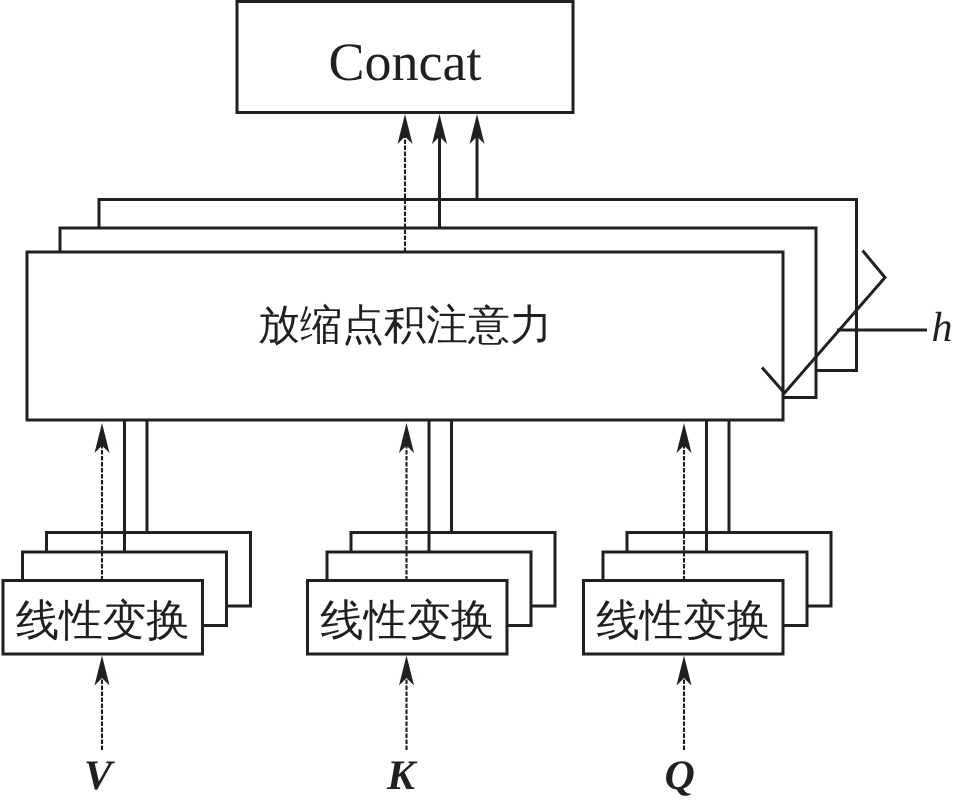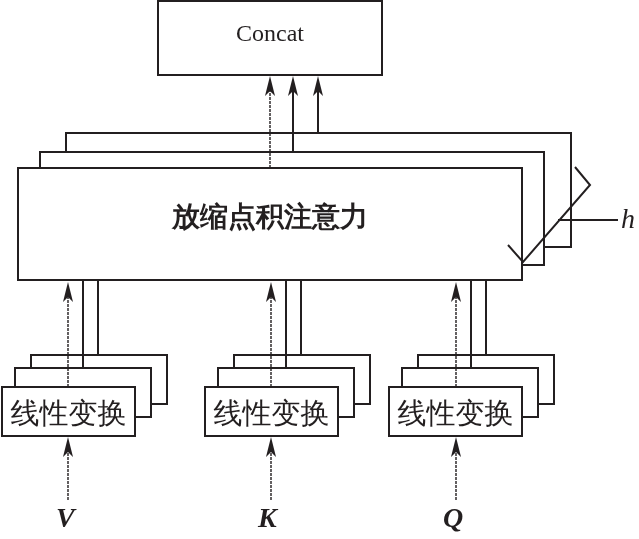--- a/index.html
+++ b/index.html
@@ -65,22 +65,22 @@
     <rect class="box" x="389" y="387" width="133" height="49"></rect>
     <line class="arr" x1="456" y1="387" x2="456" y2="290"></line>
     <line class="ln" x1="471" y1="368" x2="471" y2="280"></line>
     <line class="ln" x1="486" y1="355" x2="486" y2="280"></line>
     <polygon class="head" points="456,282 451,302 456,297 461,302"></polygon>
     <line class="arr" x1="456" y1="500" x2="456" y2="444"></line>
     <polygon class="head" points="456,437 451,457 456,452 461,457"></polygon>
   </g>
 </svg>
 
-<div class="txt serif" style="left:158px; top:20px; width:224px; text-align:center; font-size:24px;">Concat</div>
-<div class="txt cjk" style="left:18px; top:198px; width:504px; text-align:center; font-size:28px; font-weight:700;">放缩点积注意力</div>
+<div class="txt serif" style="left:158px; top:20px; width:224px; text-align:center; font-size:36px;">Concat</div>
+<div class="txt cjk" style="left:18px; top:198px; width:504px; text-align:center; font-size:28px; font-weight:400;">放缩点积注意力</div>
 <div class="txt serif" style="left:621px; top:203px; font-size:28px; font-style:italic;">h</div>
 
 <div class="txt cjk" style="left:2px; top:394px; width:133px; text-align:center; font-size:29px; font-weight:300;">线性变换</div>
 <div class="txt cjk" style="left:205px; top:394px; width:133px; text-align:center; font-size:29px; font-weight:300;">线性变换</div>
 <div class="txt cjk" style="left:389px; top:394px; width:133px; text-align:center; font-size:29px; font-weight:300;">线性变换</div>
 
 <div class="txt serif" style="left:56px; top:502px; font-size:28px; font-style:italic; font-weight:bold;">V</div>
 <div class="txt serif" style="left:258px; top:502px; font-size:28px; font-style:italic; font-weight:bold;">K</div>
 <div class="txt serif" style="left:443px; top:502px; font-size:28px; font-style:italic; font-weight:bold;">Q</div>
 

